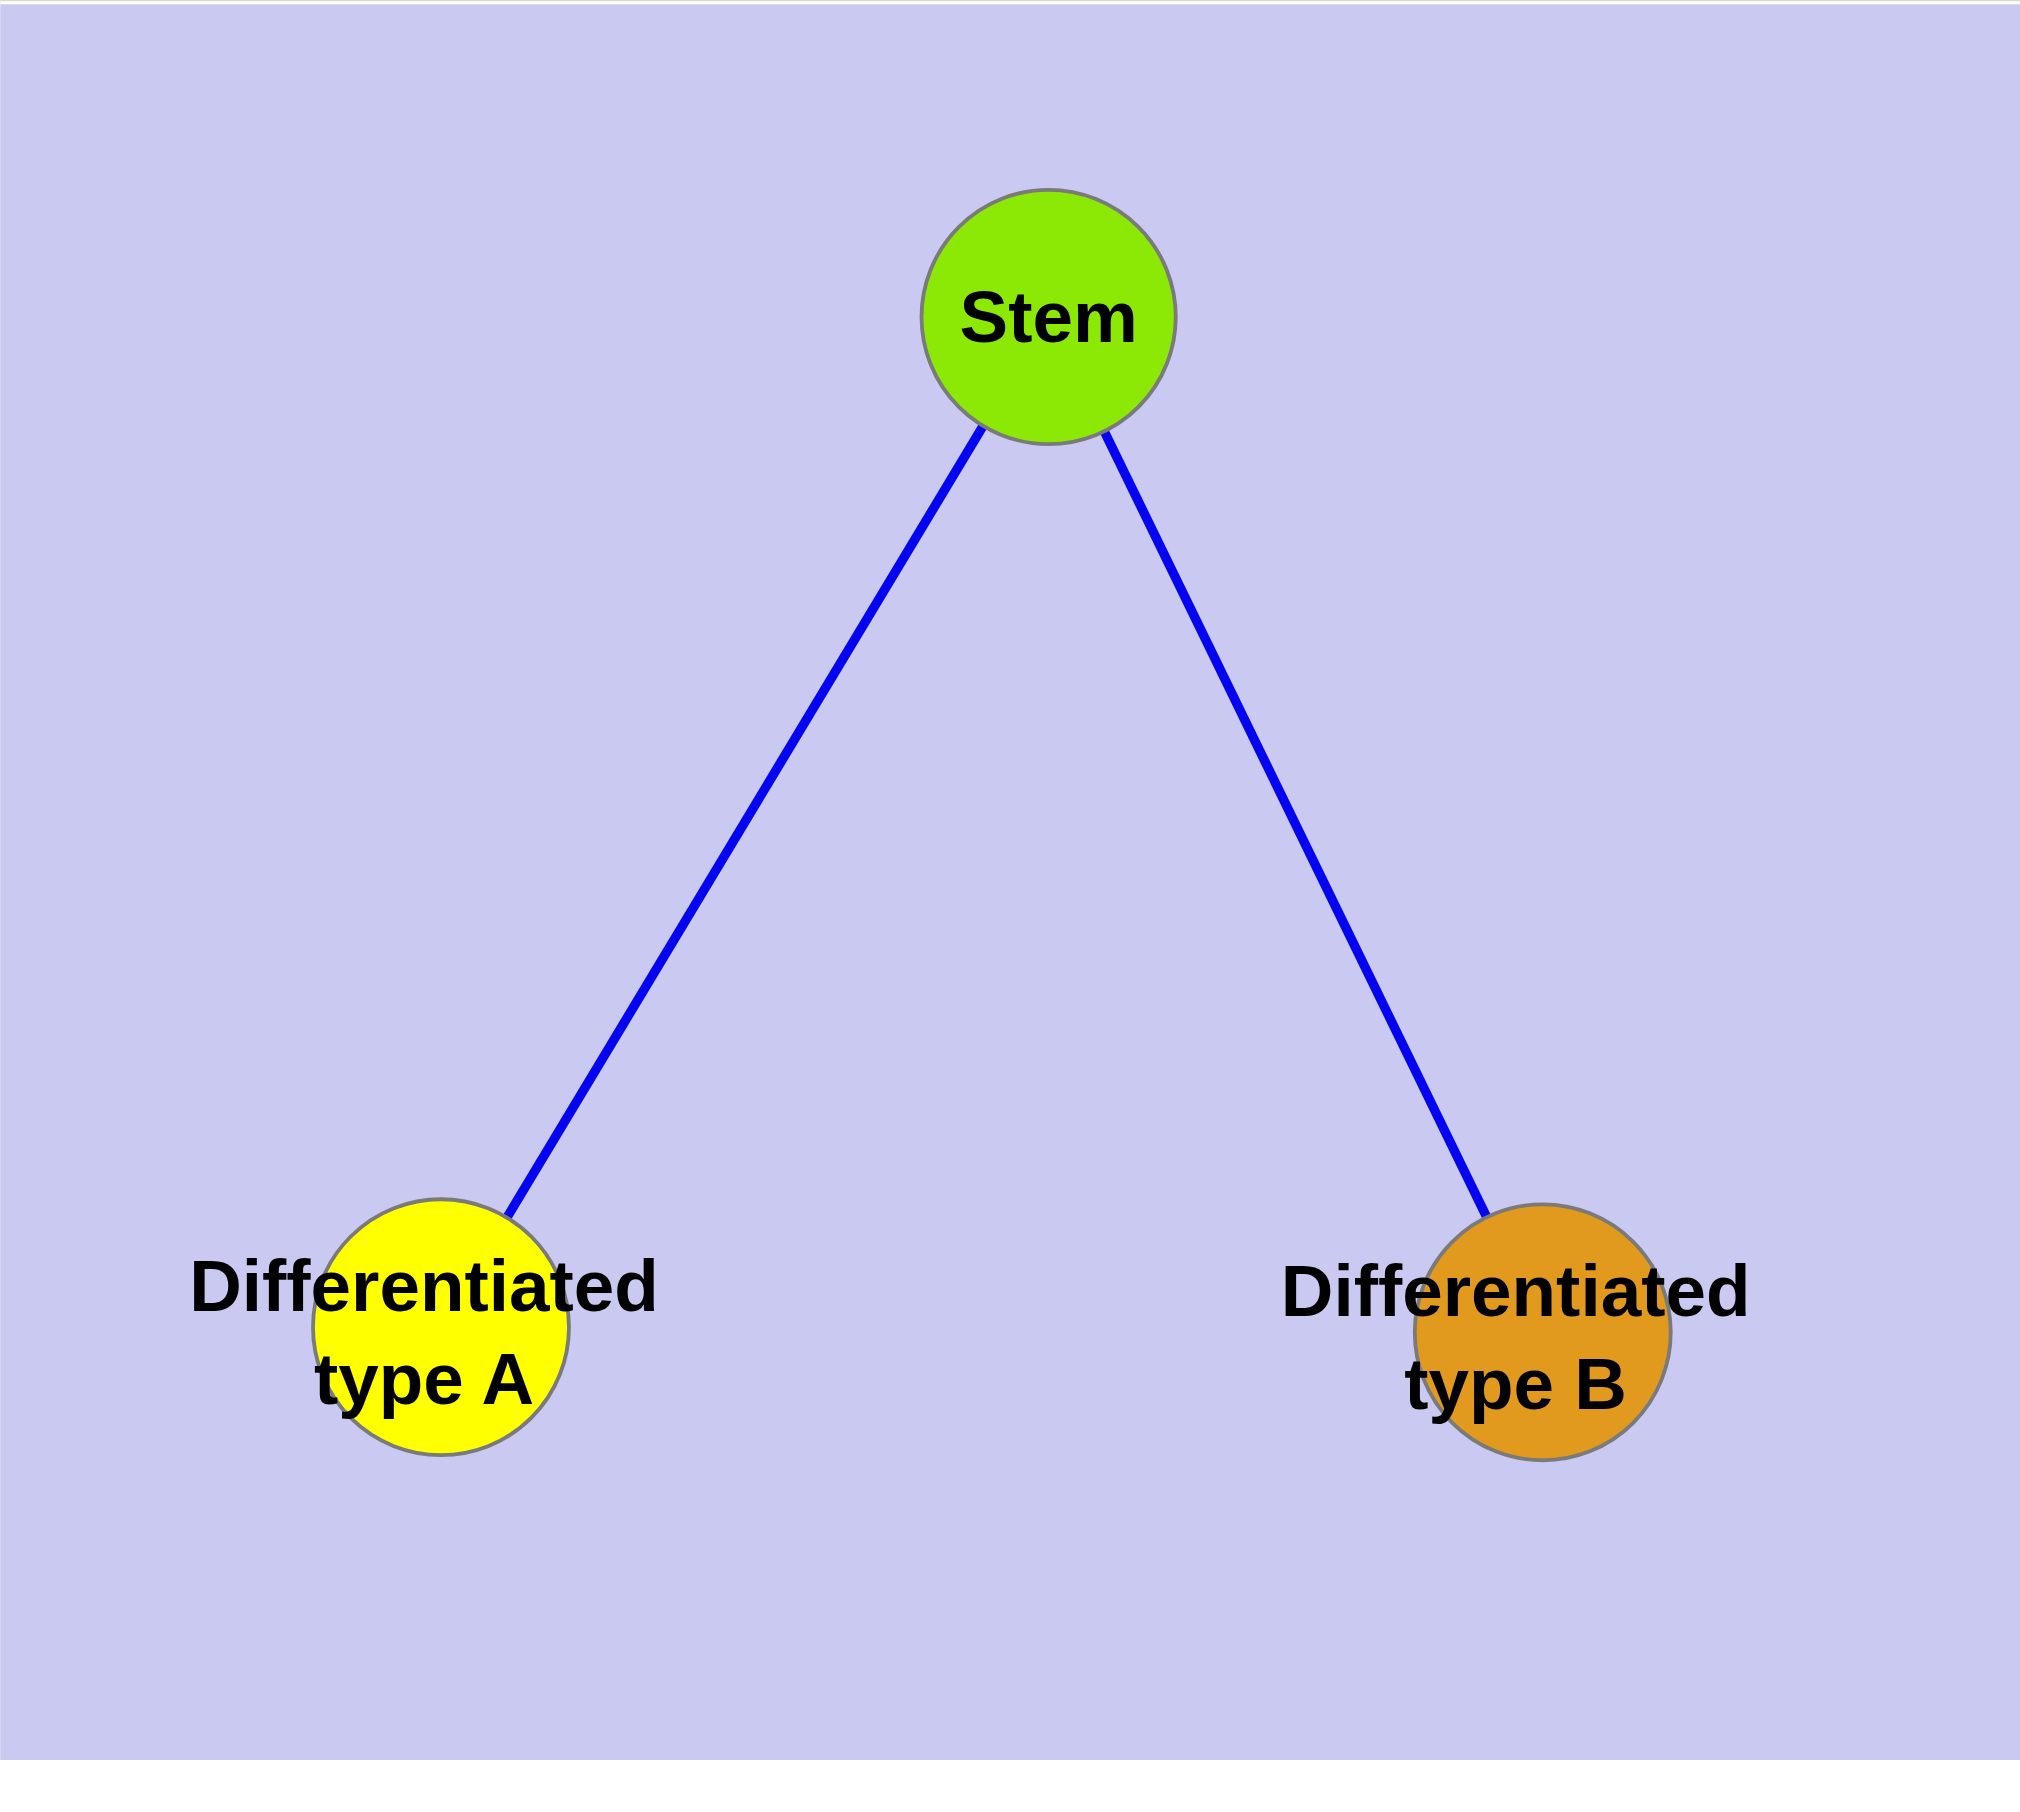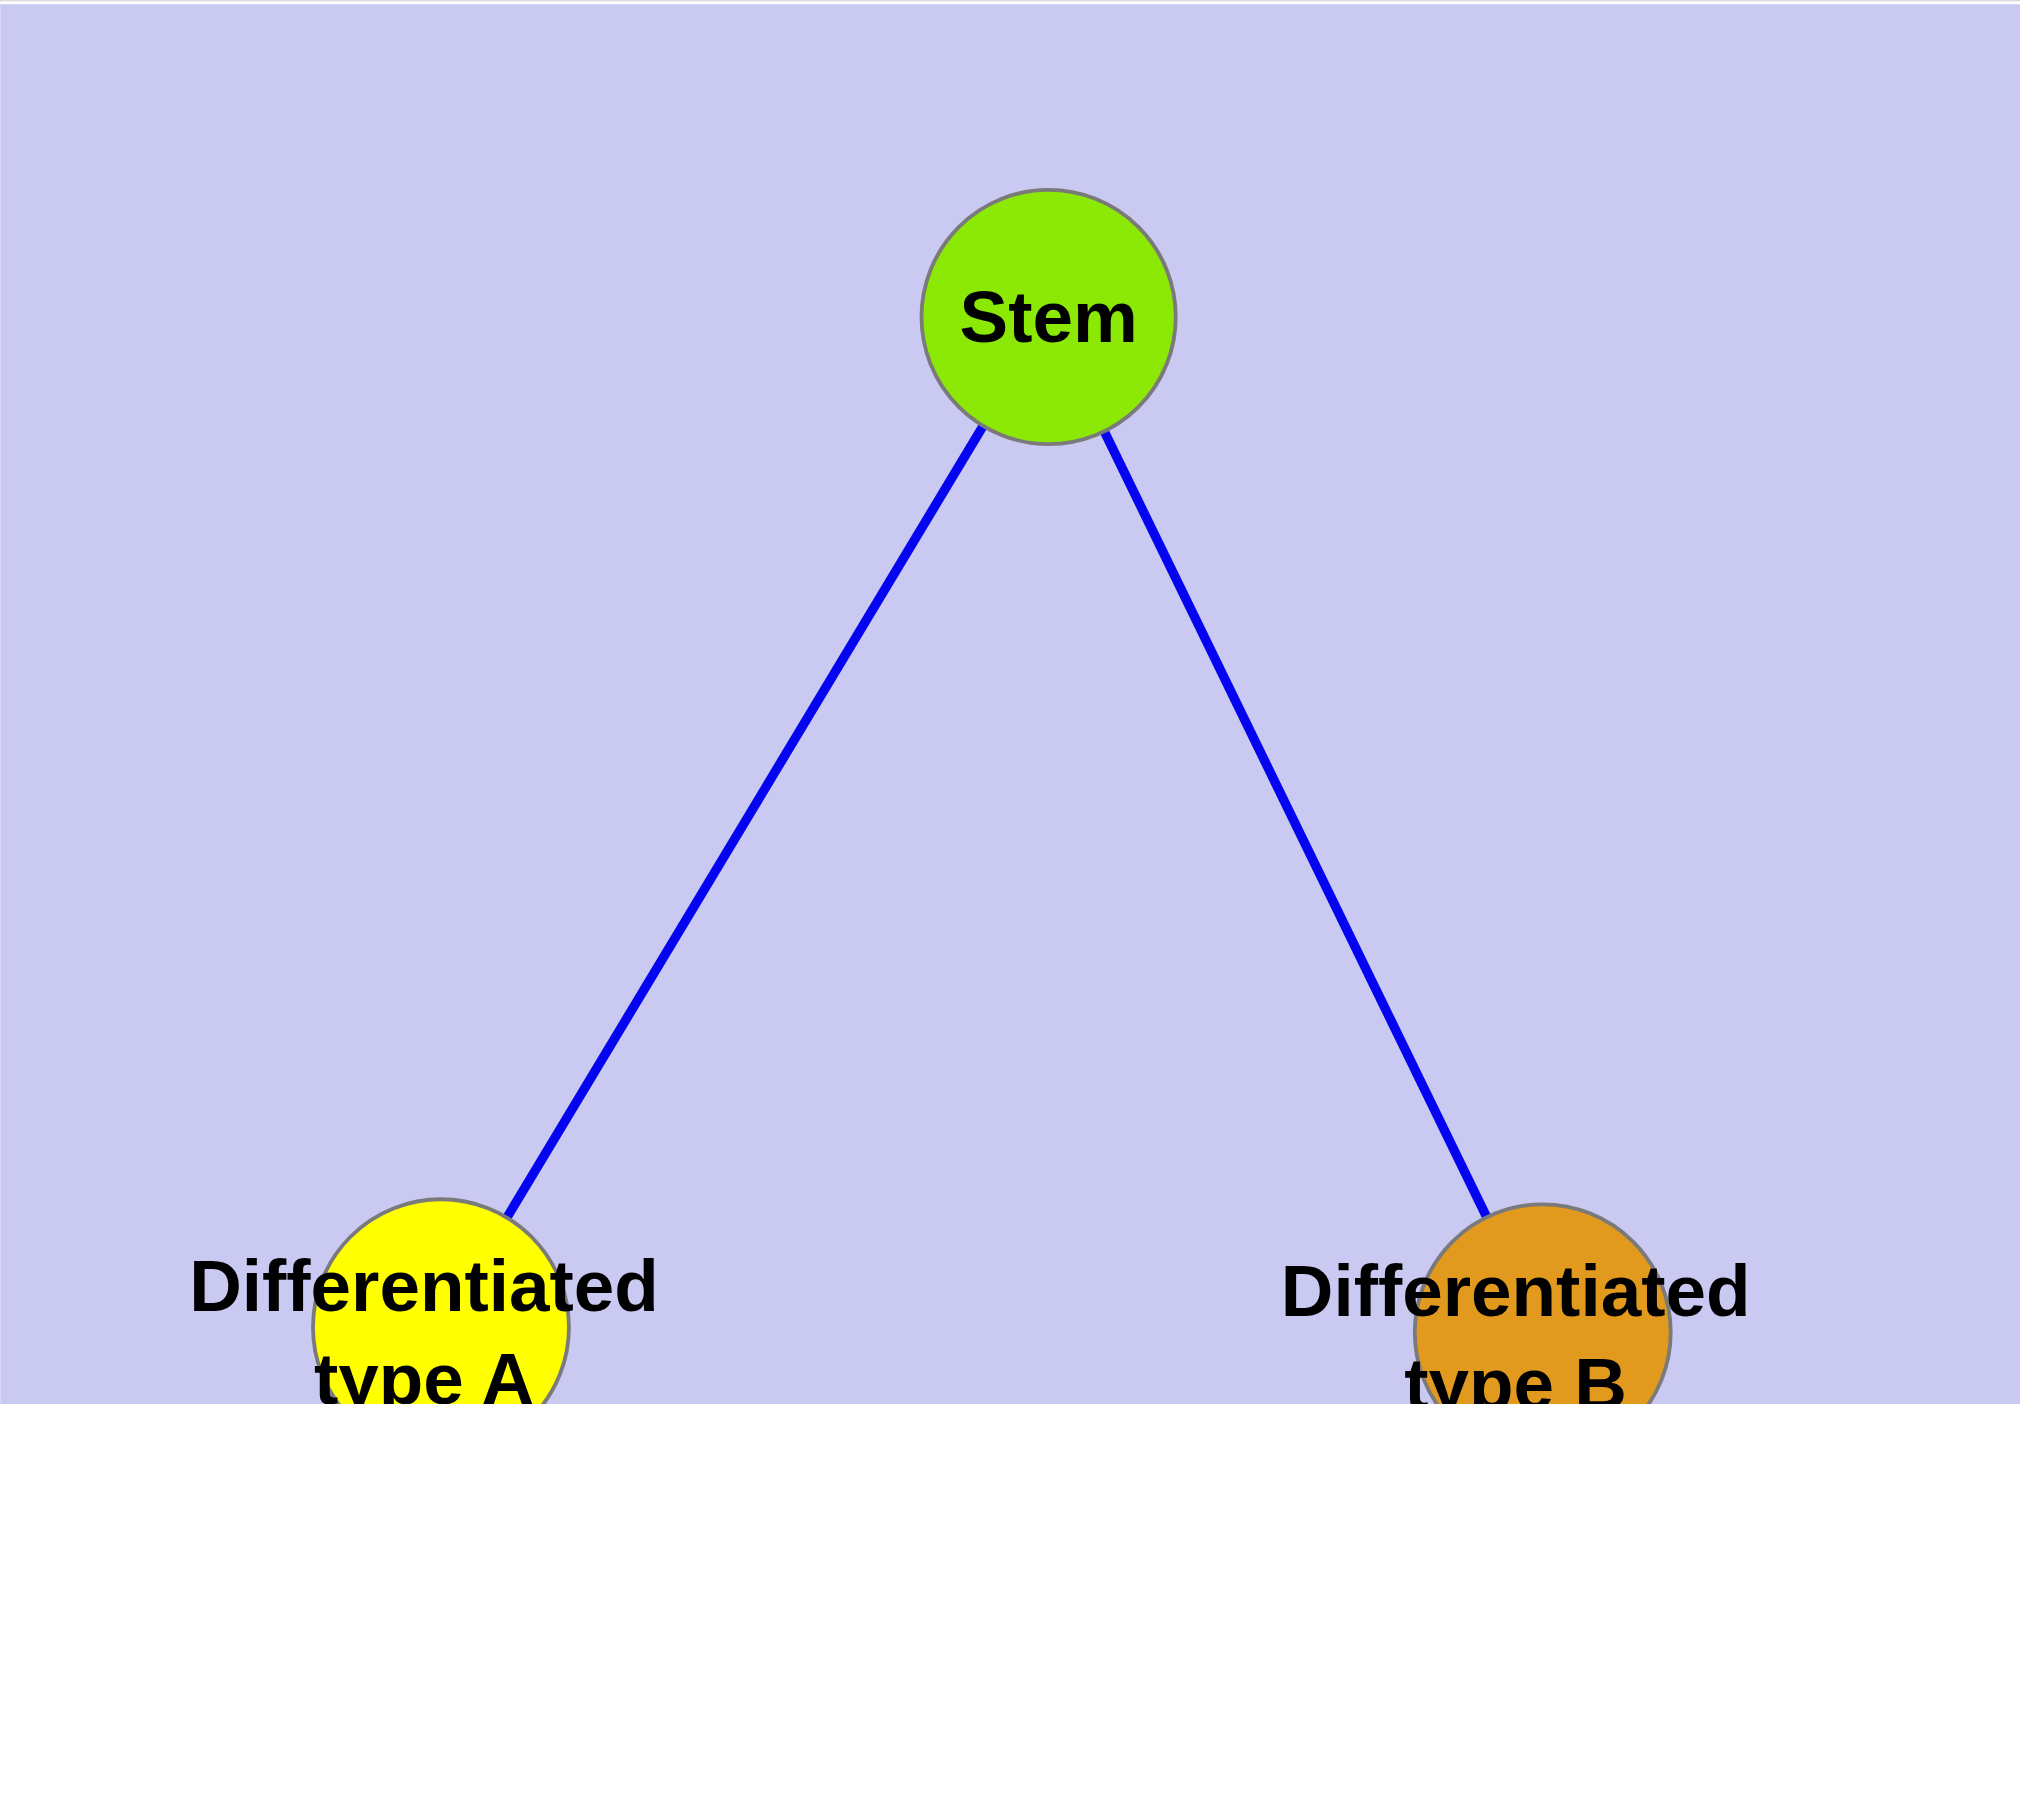--- a/index.html
+++ b/index.html
@@ -3,21 +3,21 @@
 <meta charset="utf-8">
 <style>
   html, body {
     margin: 0;
     padding: 0;
     background: #ffffff;
   }
   .stage {
     position: relative;
     width: 2021px;
-    height: 1404px;
+    height: 1760px;
     overflow: hidden;
   }
   .stage svg {
     position: absolute;
     inset: 0;
     display: block;
   }
   .node {
     stroke: #7a7a7a;
     stroke-width: 4.5;

